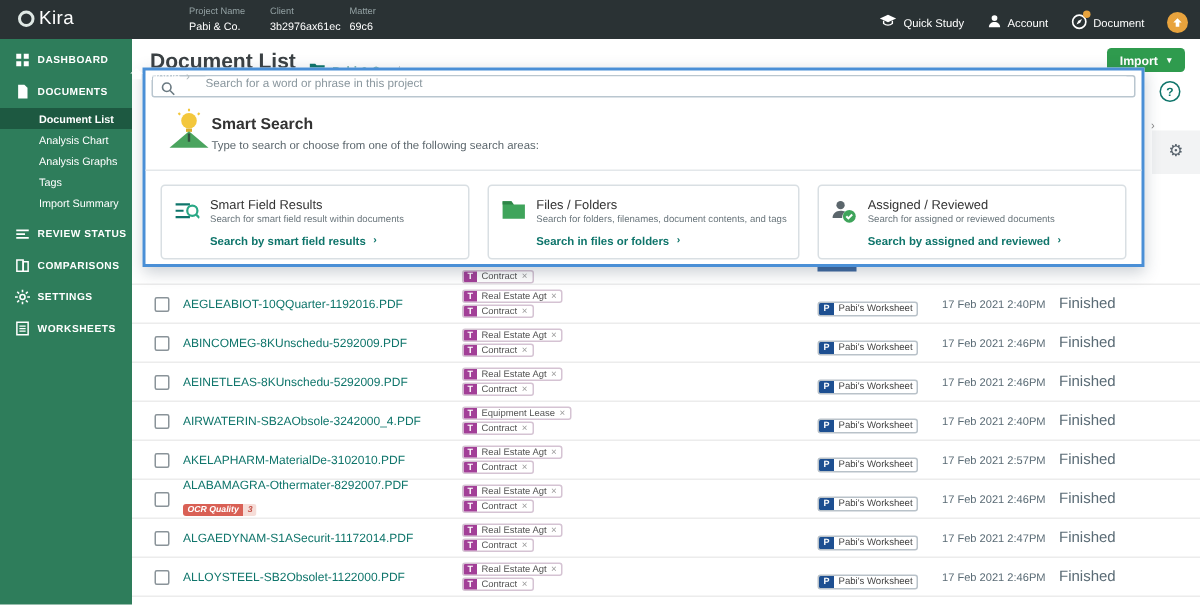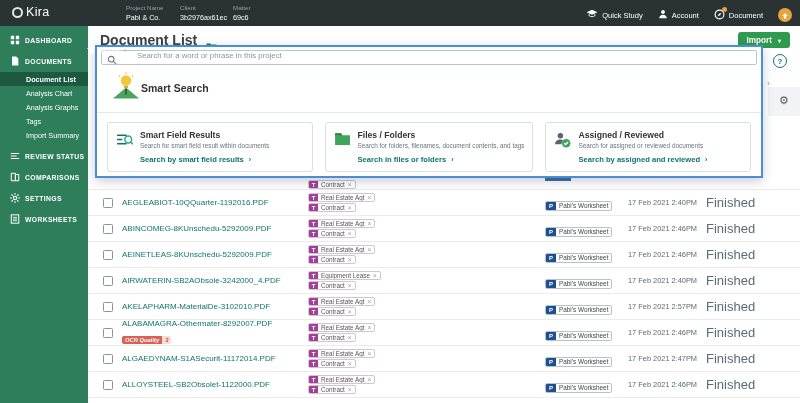--- a/index.html
+++ b/index.html
@@ -47,21 +47,21 @@
   .overlay { position:absolute; left:7px; top:19px; width:668px; height:133px; background:#fff; border:2px solid #4a8fd6; box-shadow:0 3px 10px rgba(40,60,80,.25); z-index:10; }
   .search-row { margin:3px 4px 0 4px; height:15px; border:1px solid #b9c6cf; border-radius:2px; display:flex; align-items:flex-start; padding:0 5px; gap:20px; }
   .search-input { border:none; outline:none; flex:1; font-size:7.8px; color:#333; font-family:inherit; }
   .search-input::placeholder { color:#8a979e; }
   .ss-head { display:flex; align-items:center; padding:7px 14px 8px 14px; border-bottom:1px solid #e3e7ea; }
   .ss-title { font-size:10.5px; font-weight:600; color:#333; }
   .ss-sub { font-size:7.6px; color:#5b666c; margin-top:3px; }
   .cards { display:flex; gap:12px; margin:9px 10px 0 10px; }
   .card { flex:1; border:1px solid #d9dfe3; border-radius:3px; padding:7px 8px; display:flex; gap:7px; background:#fff; }
   .card-icon { flex:0 0 17px; padding-top:1px; }
-  .card-title { font-size:8.6px; font-weight:700; color:#333; }
+  .card-title { font-size:8.6px; font-weight:400; color:#333; }
   .card-desc { font-size:6.4px; color:#6a767c; margin-top:2px; white-space:nowrap; }
   .card-link { font-size:7.6px; font-weight:600; color:#0f756b; margin-top:6px; display:flex; gap:5px; align-items:center; cursor:pointer; }
   .card-link .ch { font-size:7px; }
   
   .table { position:absolute; left:0; right:0; top:152px; }
   .partial-row { position:relative; height:12px; border-bottom:1px solid #ececec; }
   .partial-tag { position:absolute; left:220px; top:2px; }
   .badge-sliver { position:absolute; left:457px; top:0; width:26px; height:3px; background:#1d4f91; opacity:.85; }
   .trow { display:flex; align-items:center; height:26px; border-bottom:1px solid #ececec; }
   .c-cb { width:34px; padding-left:15px; }
@@ -74,21 +74,21 @@
   .c-tags { width:237px; display:flex; flex-direction:column; gap:1px; }
   .tag { display:inline-flex; align-items:center; align-self:flex-start; border:1px solid #d5c3d3; border-radius:2px; background:#fff; height:9px; overflow:hidden; }
   .tag .tt { width:9px; height:9px; background:#a23f97; color:#fff; font-size:6px; font-weight:bold; font-style:normal; display:flex; align-items:center; justify-content:center; }
   .tag em { font-style:normal; font-size:6.3px; color:#555; padding:0 3px; }
   .tag .tx { font-size:6.5px; color:#999; padding-right:3px; cursor:pointer; font-weight:normal; }
   .c-ws { width:83px; }
   .wsb { display:inline-flex; align-items:center; border:1px solid #b9c2c9; border-radius:2px; background:#fff; height:10px; overflow:hidden; cursor:pointer; }
   .wsb .wp { width:10px; height:10px; background:#1d4f91; color:#fff; font-size:6px; font-weight:bold; font-style:normal; display:flex; align-items:center; justify-content:center; }
   .wsb em { font-style:normal; font-size:6.4px; color:#444; padding:0 3px; }
   .c-date { width:78px; font-size:7.4px; color:#5a6b75; }
-  .c-status { flex:1; font-size:13px; color:#5a6b75; }
+  .c-status { flex:1; font-size:10px; color:#5a6b75; }
 </style>
 </head>
 <body>
 
 <div class="topbar">
   <div class="logo">
     <span class="logo-ring"></span>
     <span class="logo-text">Kira</span>
   </div>
   <div class="tb-home">
@@ -234,20 +234,21 @@
     <div class="ss-head">
       <span><svg width="30" height="28" viewBox="0 0 30 28">
             <path stroke="#f3c73c" stroke-width="1.4" d="M15 .5v1.6M8 3.4l1.1 1.1M22 3.4l-1.1 1.1"></path>
             <circle cx="15" cy="8.5" r="5.2" fill="#f3c73c"></circle>
             <rect x="13" y="13.7" width="4" height="2.2" fill="#d9ad2b"></rect>
             <path fill="#4aa45e" d="M2 26.5L15 15.5l13 11z"></path>
             <path stroke="#33523f" stroke-width="1.6" d="M15 17v5.5"></path>
           </svg></span>
       <div>
         <div class="ss-title">Smart Search</div>
+        <div class="ss-sub">Type to search or choose from one of the following search areas:</div>
       </div>
     </div>
     <div class="cards">
       <div class="card">
         <span class="card-icon"><svg width="17" height="17" viewBox="0 0 16 16">
               <path stroke="#0f756b" stroke-width="1.4" fill="none" d="M1 4h9M1 8h5M1 12h9"></path>
               <circle cx="11.5" cy="8" r="3.2" fill="#fff" stroke="#2aa886" stroke-width="1.4"></circle>
               <path stroke="#2aa886" stroke-width="1.4" d="M13.8 10.3L16 12.5"></path>
             </svg></span>
         <div>

